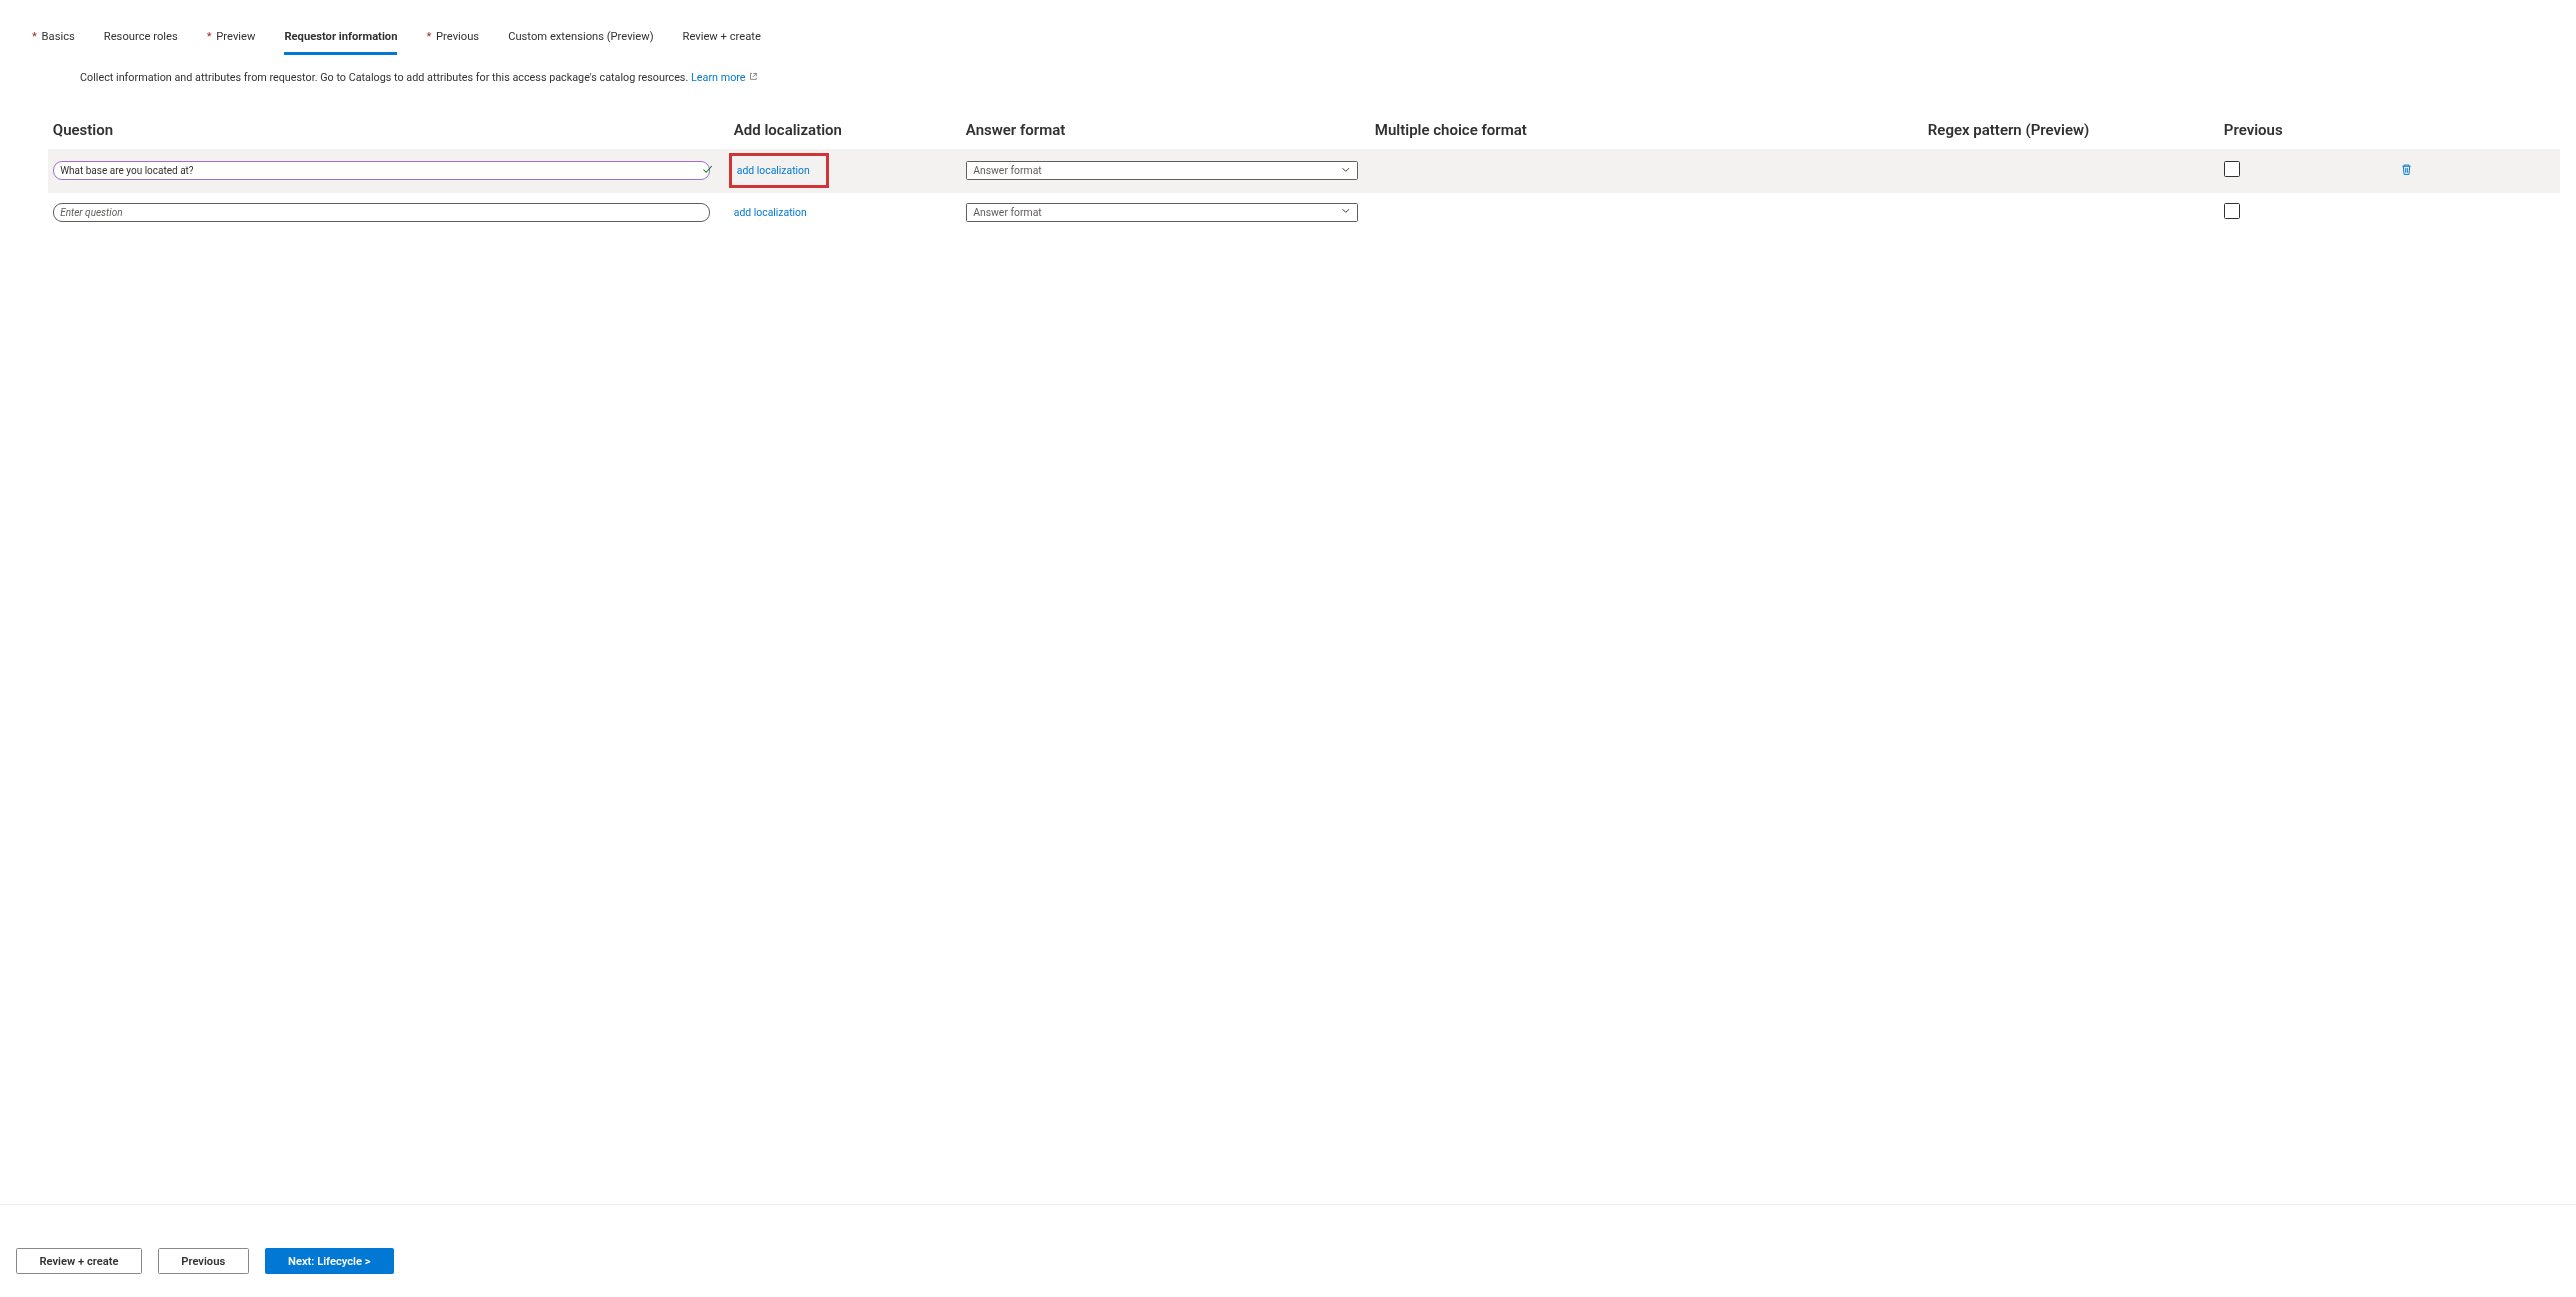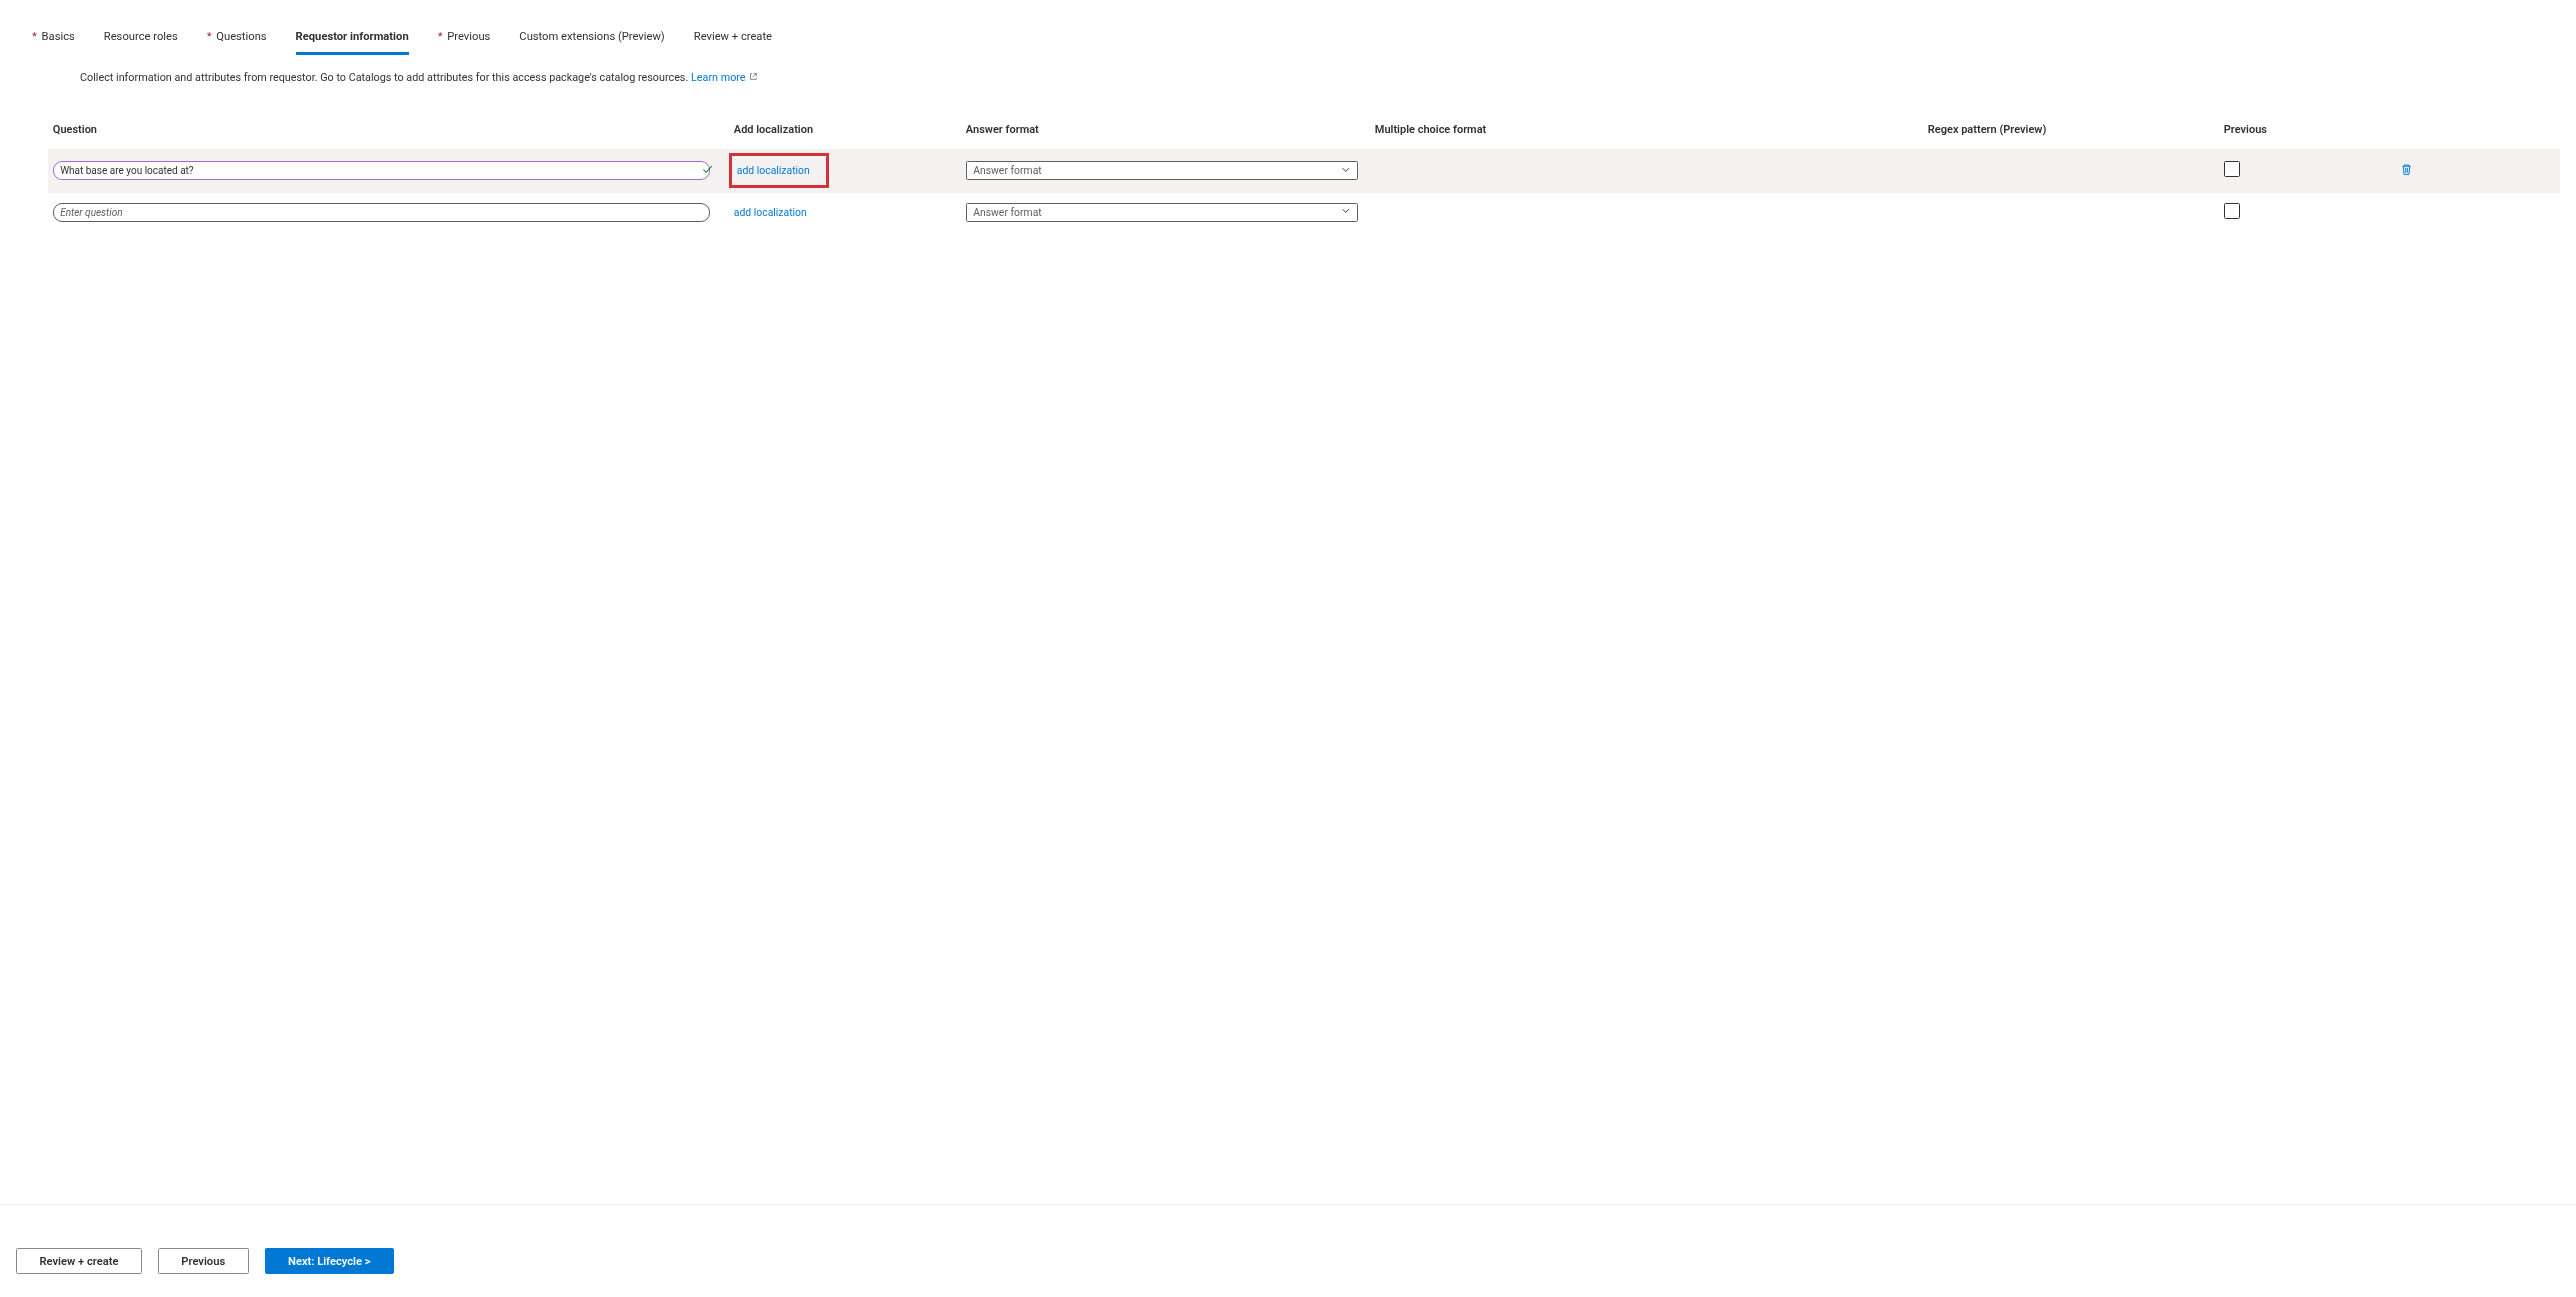--- a/index.html
+++ b/index.html
@@ -80,21 +80,21 @@
     margin-left: 16px;
   }
   .q-header, .q-row {
     display: grid;
     grid-template-columns: 681px 232px 409px 553px 296px 176px 64px;
     align-items: center;
     min-height: 38px;
   }
   .q-header {
     font-weight: 600;
-    font-size: 11px;
+    font-size: 15px;
     padding: 8px 0;
   }
   .q-header > div { padding: 0 4.8px; }
   .q-row { padding: 4.8px 0; }
   .q-row.row-hl { background: #f3f2f1; }
   .q-cell { padding: 0 4.8px; }
   
   .q-input-wrap {
     position: relative;
     display: flex;
@@ -206,21 +206,21 @@
   <div class="top-tabs">
     <div class="top-tab">
       <span class="req-star">*</span>
       <span>Basics</span>
     </div>
     <div class="top-tab">
       <span>Resource roles</span>
     </div>
     <div class="top-tab">
       <span class="req-star">*</span>
-      <span>Questions</span>
+      <span>Preview</span>
     </div>
     <div class="top-tab active">
       <span>Requestor information</span>
     </div>
     <div class="top-tab">
       <span class="req-star">*</span>
       <span>Previous</span>
     </div>
     <div class="top-tab">
       <span>Custom extensions (Preview)</span>

